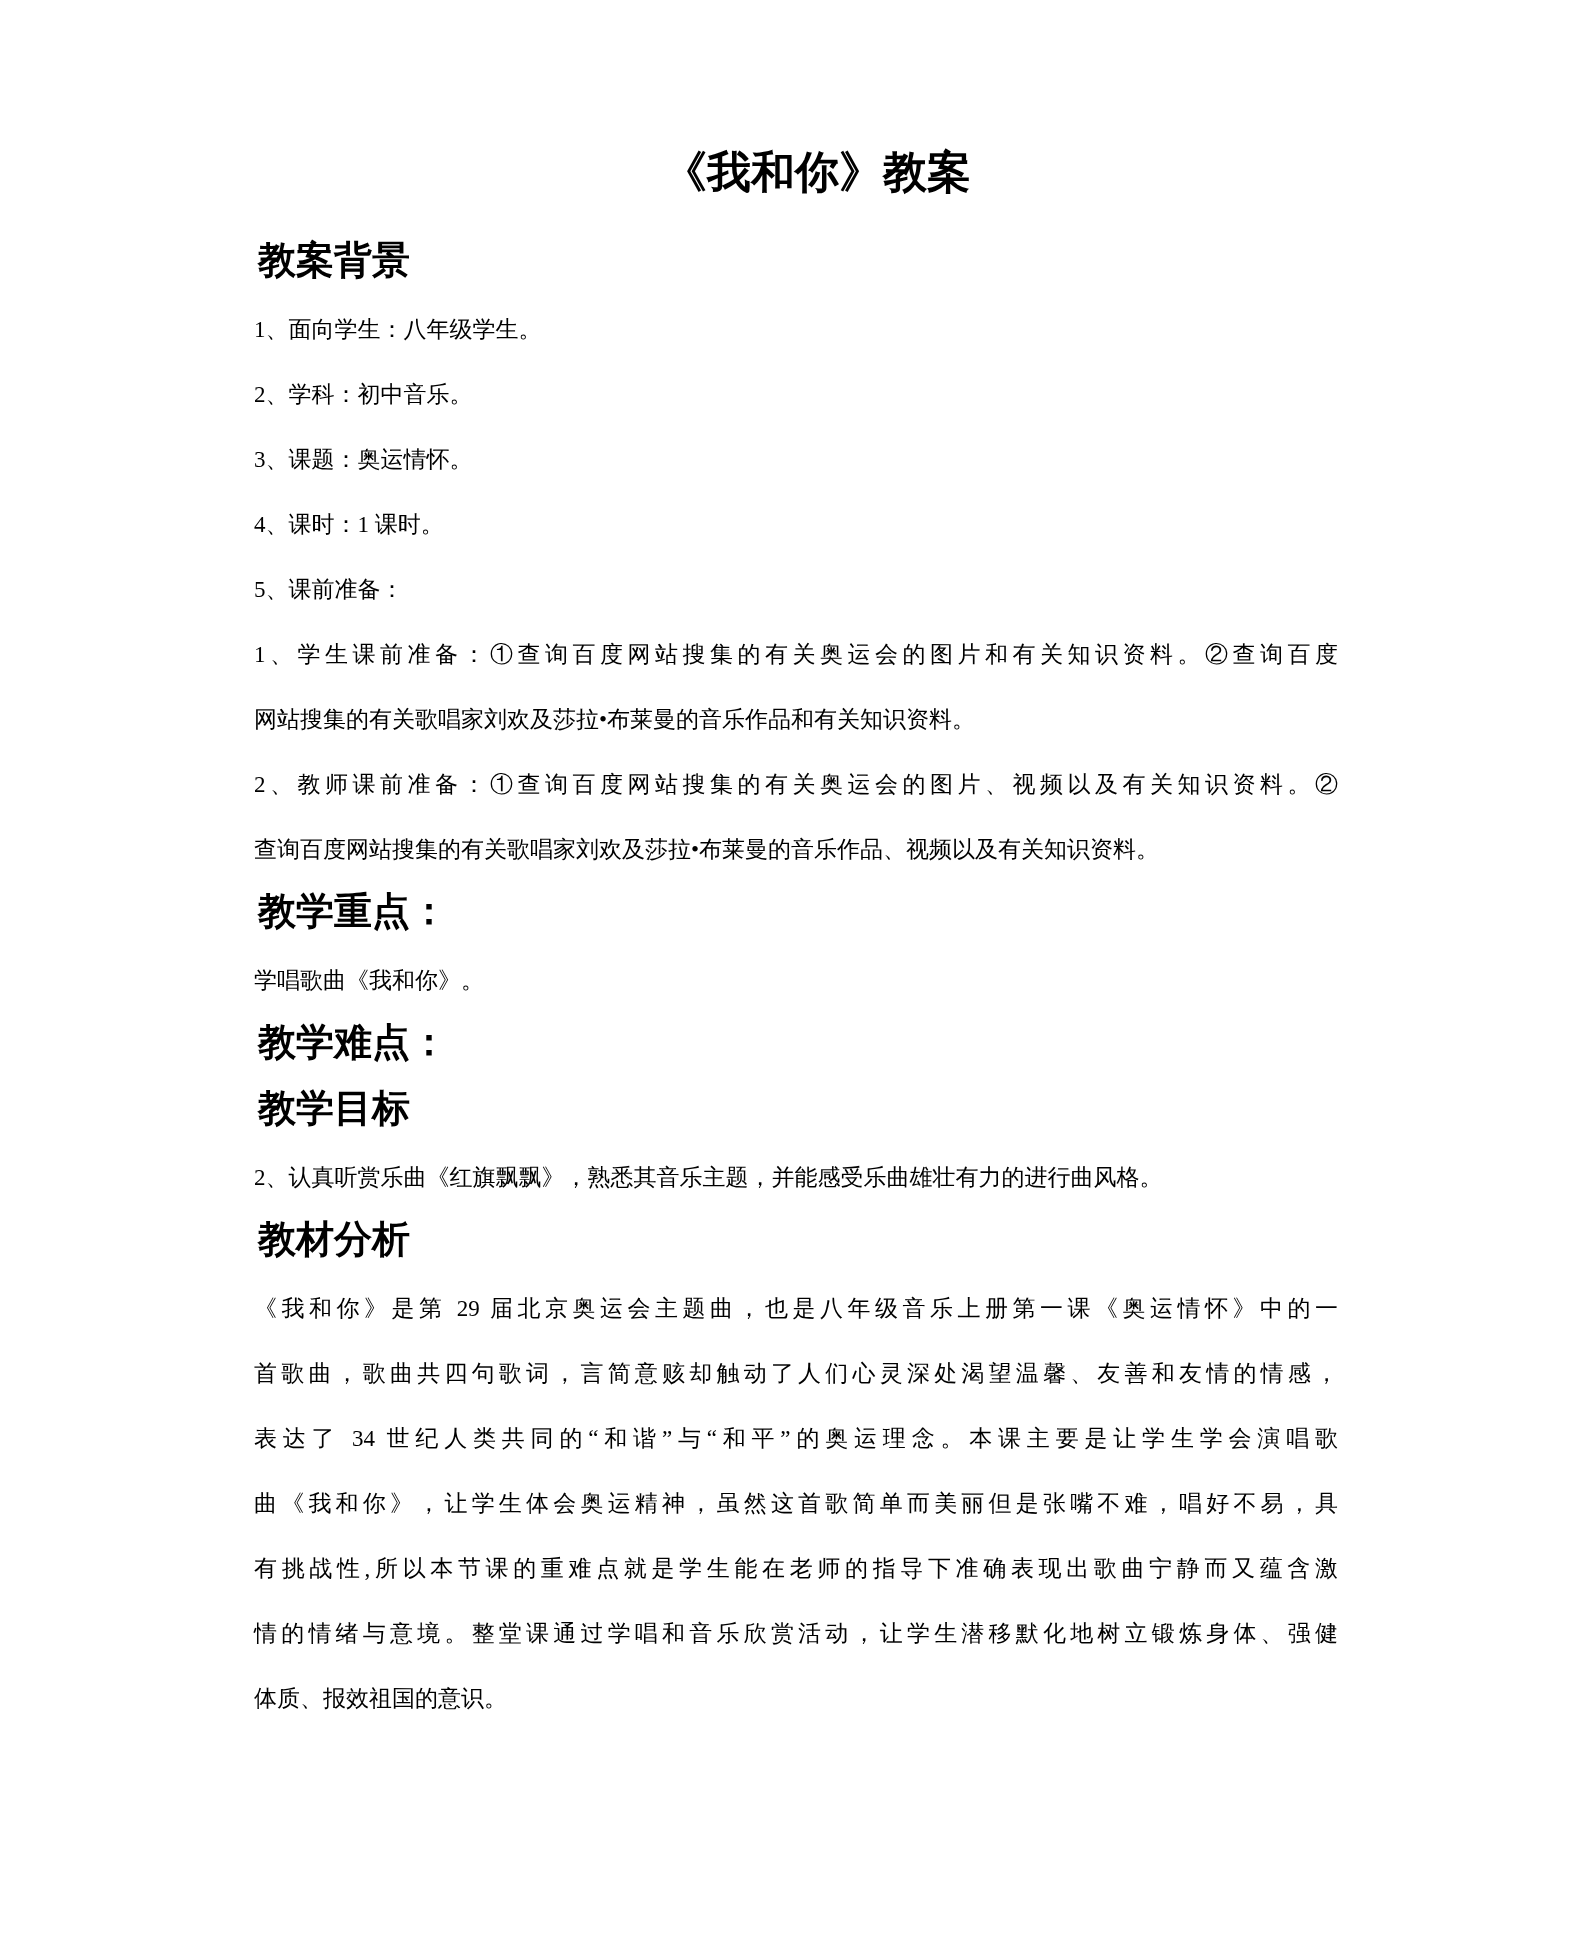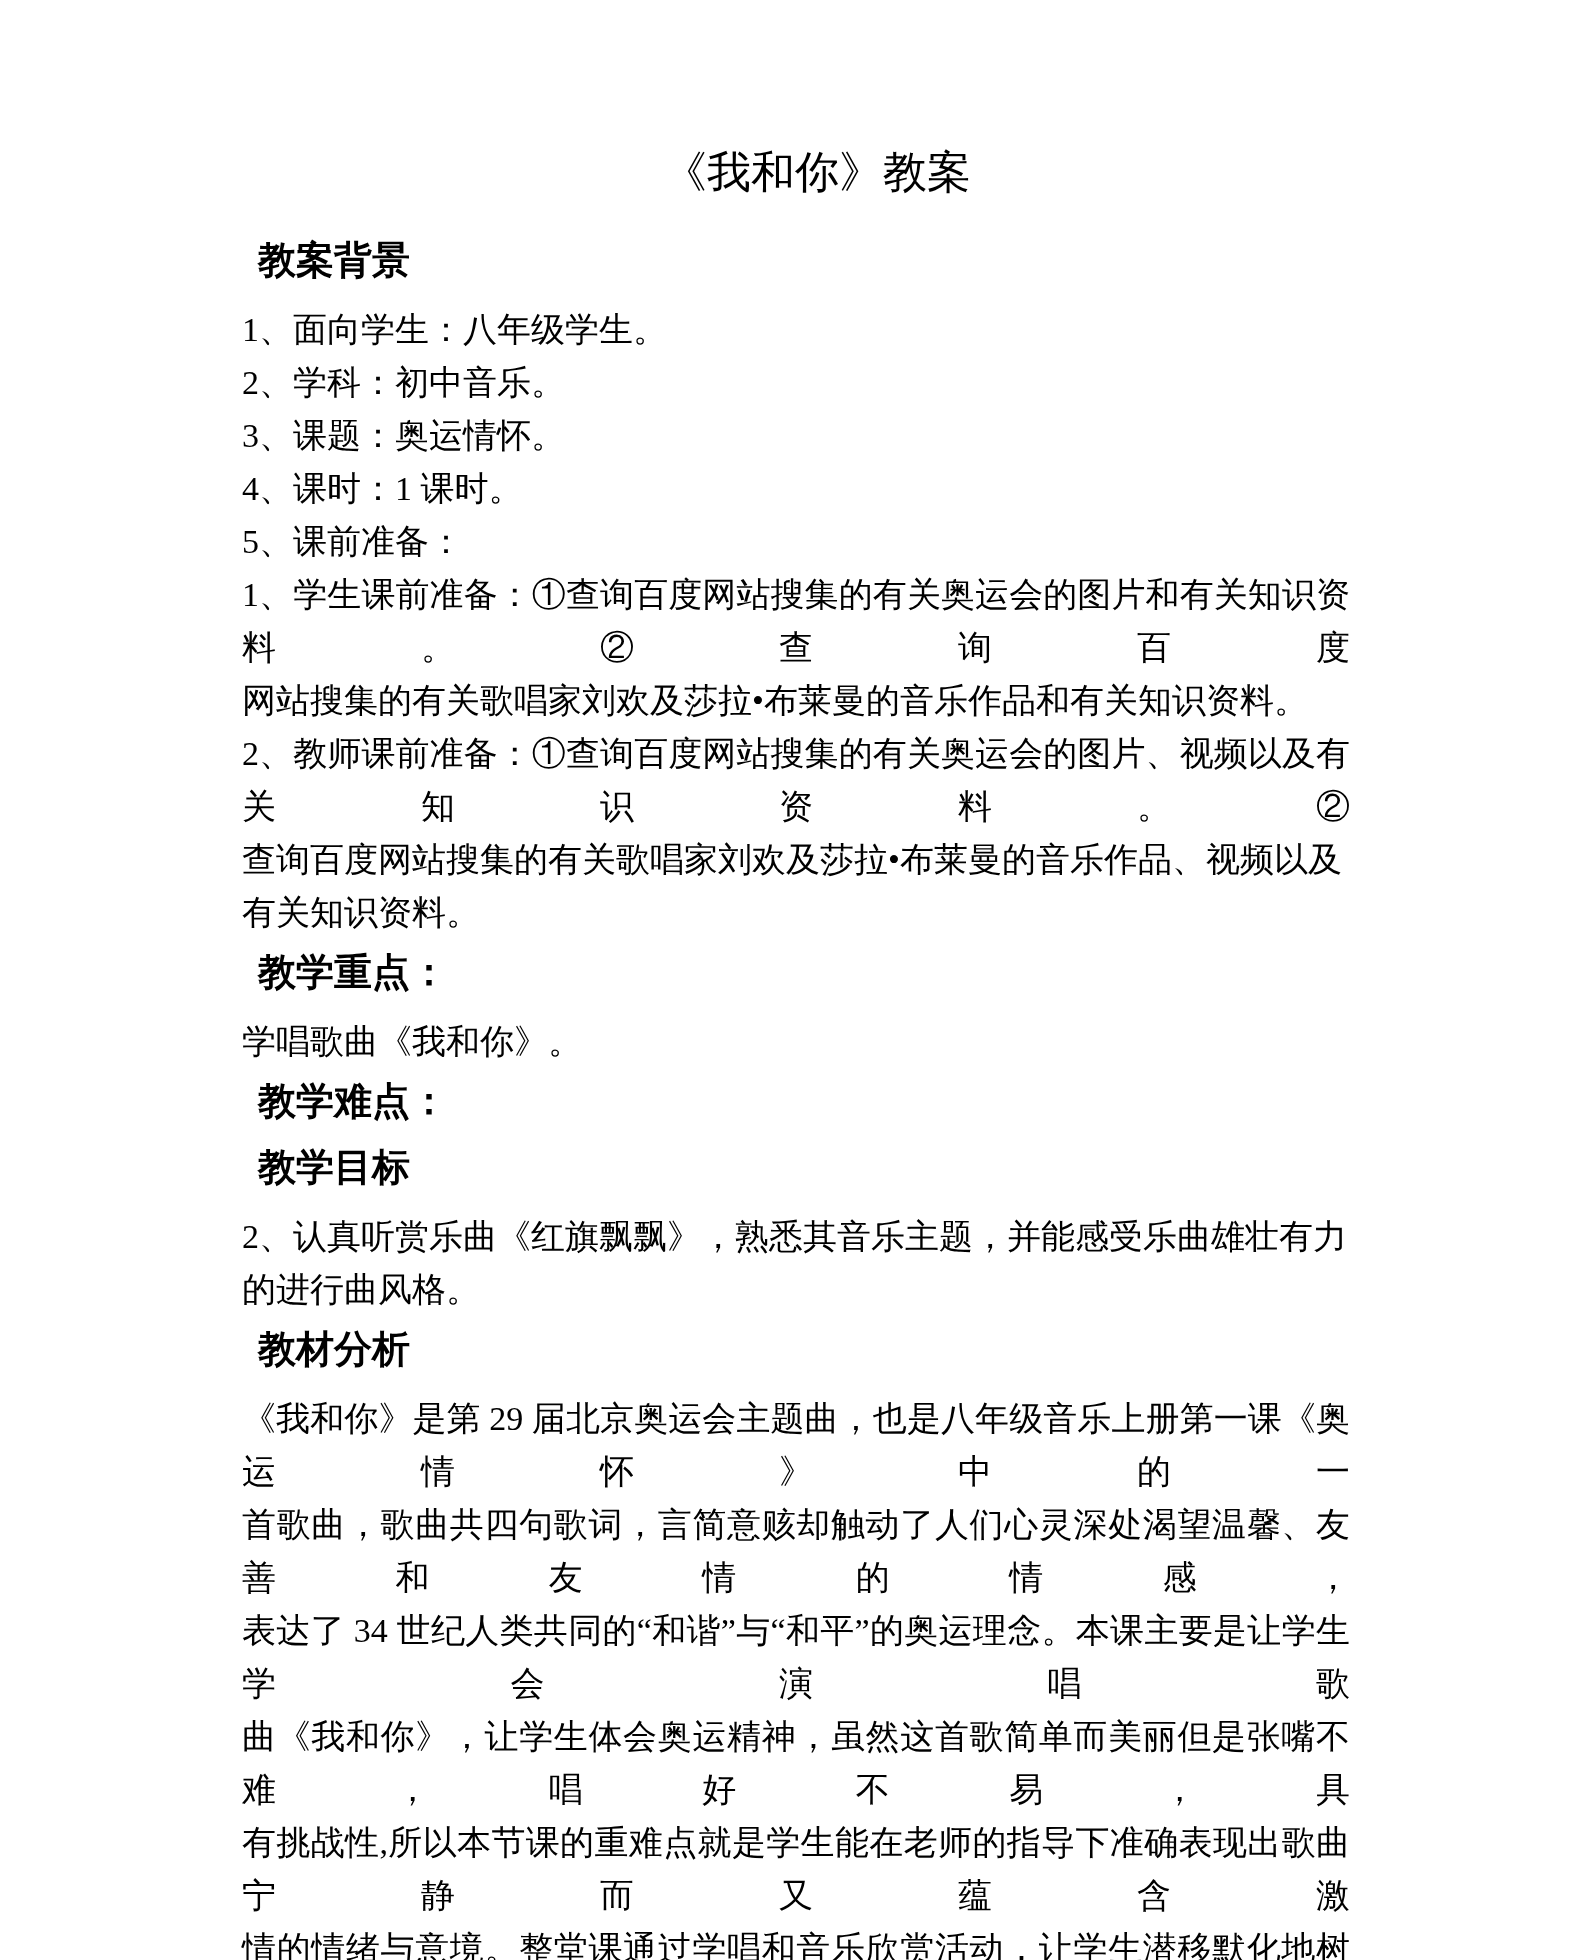--- a/index.html
+++ b/index.html
@@ -15,34 +15,34 @@
   .page {
     width: 1587px;
     height: 1960px;
     padding: 0 237px 0 242px;
   }
   .doc-title {
     margin: 0 0 34px 0;
     padding-top: 143px;
     font-size: 44px;
     line-height: 60px;
-    font-weight: normal;
+    font-weight: bold;
     text-align: center;
     text-indent: 42px;
     white-space: nowrap;
   }
   .heading {
     margin: 10px 0 20px 16px;
     font-size: 38px;
     line-height: 46px;
     font-weight: bold;
   }
   .line {
-    margin: 0;
-    font-size: 34px;
+    margin: 12px;
+    font-size: 23px;
     line-height: 53px;
     text-align: left;
   }
   .line.fill {
     text-align: justify;
     text-align-last: justify;
   }
   section { margin: 0; padding: 0; }
 </style>
 </head>

